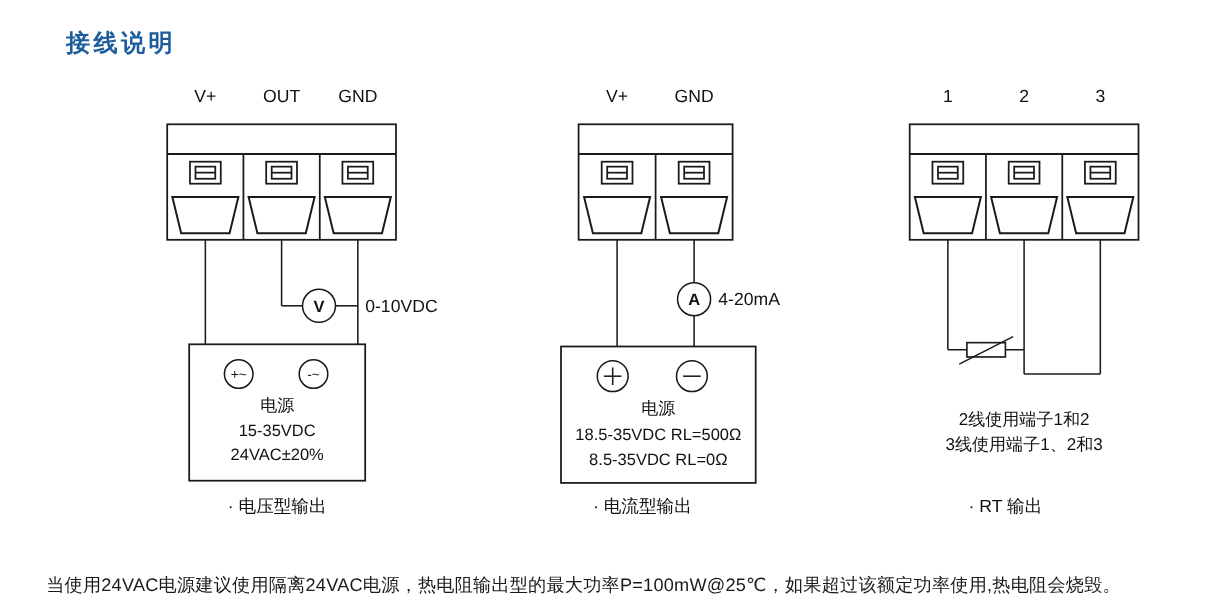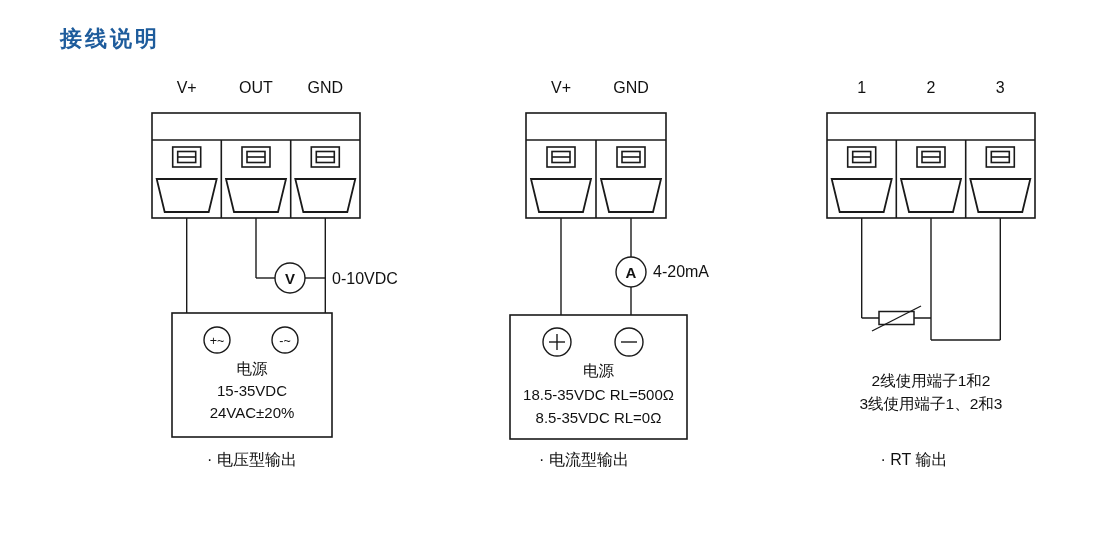--- a/index.html
+++ b/index.html
@@ -197,13 +197,14 @@
         <line class="w" x1="840" y1="331" x2="889" y2="306"></line>
       </g>
 
       <text class="t155" x="899" y="386" text-anchor="middle">2线使用端子1和2</text>
       <text class="t155" x="899" y="409" text-anchor="middle">3线使用端子1、2和3</text>
 
       <text class="t16" x="882" y="465" text-anchor="middle">· RT 输出</text>
     </g>
   </svg>
 
+  <div class="footnote">当使用24VAC电源建议使用隔离24VAC电源，热电阻输出型的最大功率P=100mW@25℃，如果超过该额定功率使用,热电阻会烧毁。</div>
 </div>
 
 </body></html>

